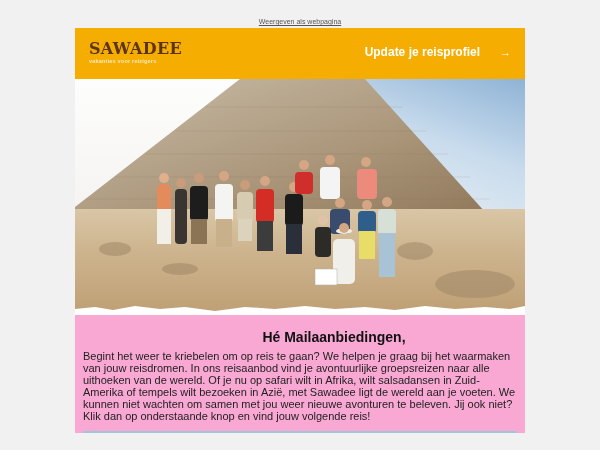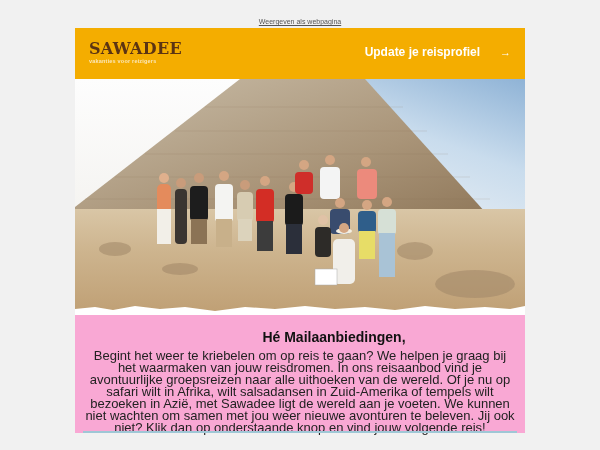--- a/index.html
+++ b/index.html
@@ -59,22 +59,22 @@
   }
   .torn-edge {
     position: absolute; left: 0; bottom: 0; width: 450px; height: 12px;
   }
   .people { position: absolute; left: 0; top: 0; width: 450px; height: 236px; }
   .greeting {
     position: absolute; left: 0; top: 301px; width: 518px; text-align: center;
     font-weight: bold; font-size: 14px; color: #111;
   }
   .body-text {
-    position: absolute; left: 8px; top: 322px; width: 434px; text-align: center;
-    font-size: 13px; line-height: 12px; color: #222;
+    position: absolute; left: 8px; top: 322px; width: 434px; text-align: left;
+    font-size: 11px; line-height: 12px; color: #222;
   }
   .cta-line {
     position: absolute; left: 8px; top: 403px; width: 434px; height: 2px;
     background: #9fc7d6;
   }
 </style>
 </head>
 <body>
 
 <div class="topbar">

